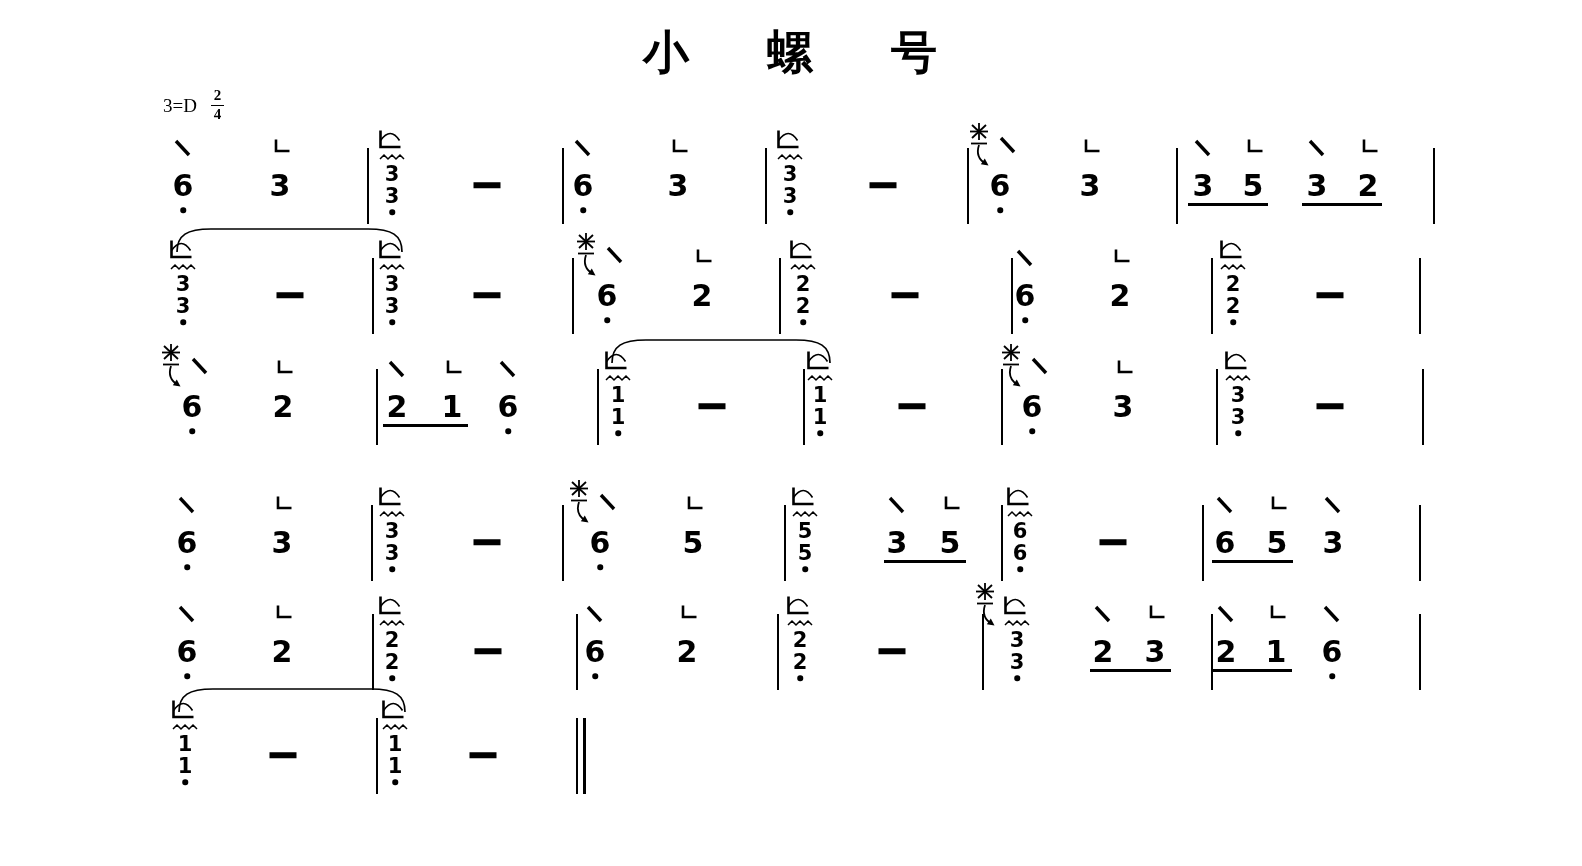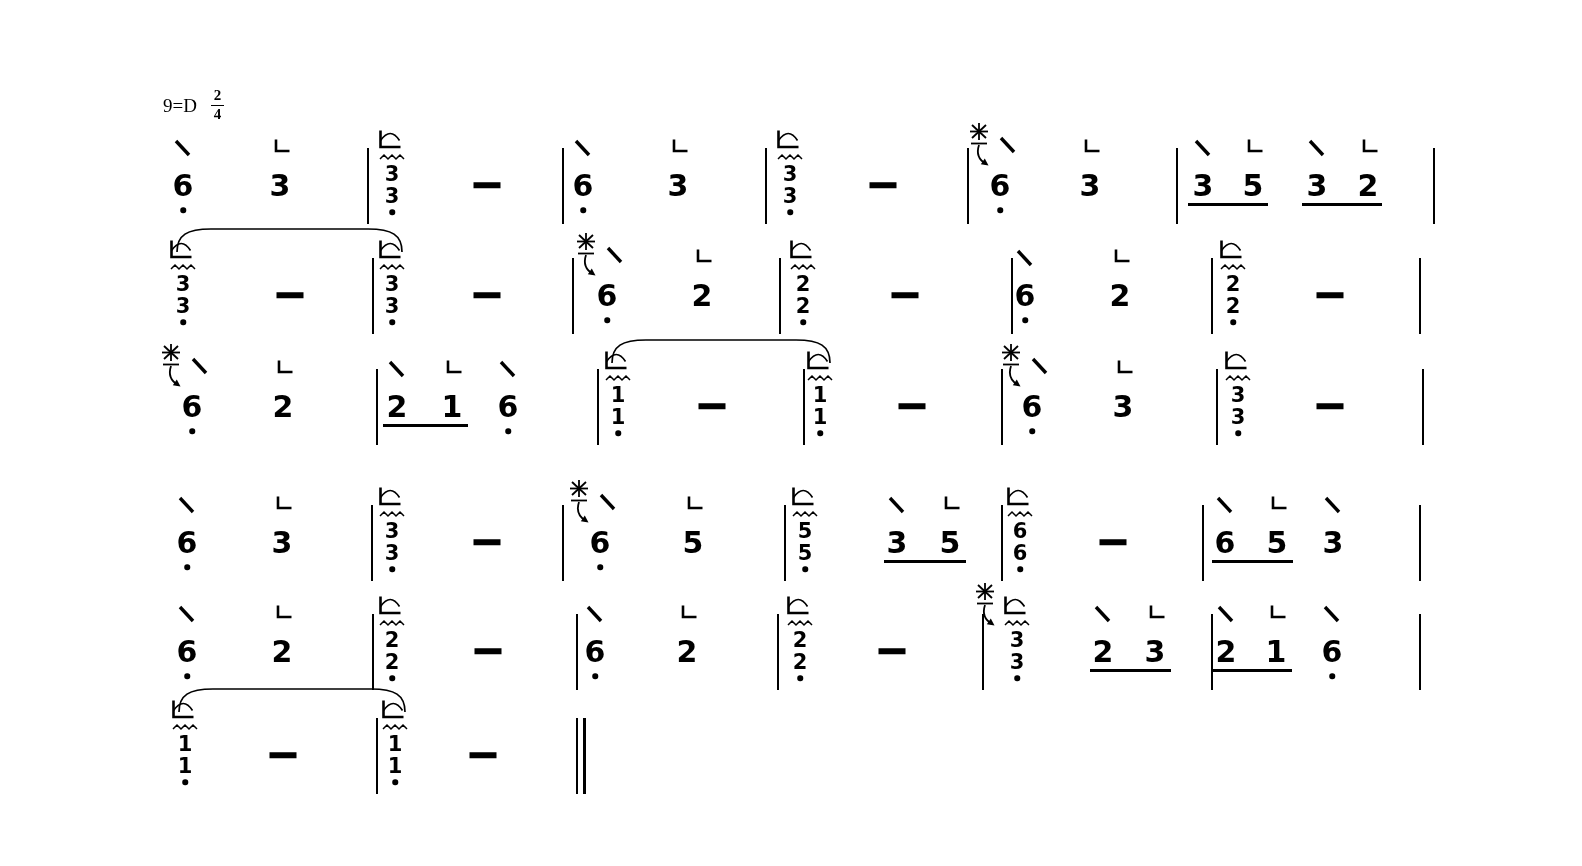--- a/index.html
+++ b/index.html
@@ -21,22 +21,23 @@
   .dash{width:27px;height:5.5px;background:#000;}
   .barline{position:absolute;width:1.8px;height:76px;background:#000;}
   .thick{width:3.4px;}
   .beam{position:absolute;height:2.6px;background:#000;}
   .icon{line-height:0;}
 </style>
 </head>
 <body>
 
 <div id="page">
+  <div id="title">小 螺 号</div>
   <div id="keysig">
-    <span class="k">9=D</span>
+    <span class="k">3=D</span>
     <span class="frac">
       <span>2</span>
       <span class="fbar"></span>
       <span>4</span>
     </span>
   </div>
   <div>
       <div class="line" style="top: 186px;">
         <div class="num ctr" style="left: 183px; top: 0px;">6</div>
         <div class="odot ctr" style="left: 183px; top: 24px;"></div>

